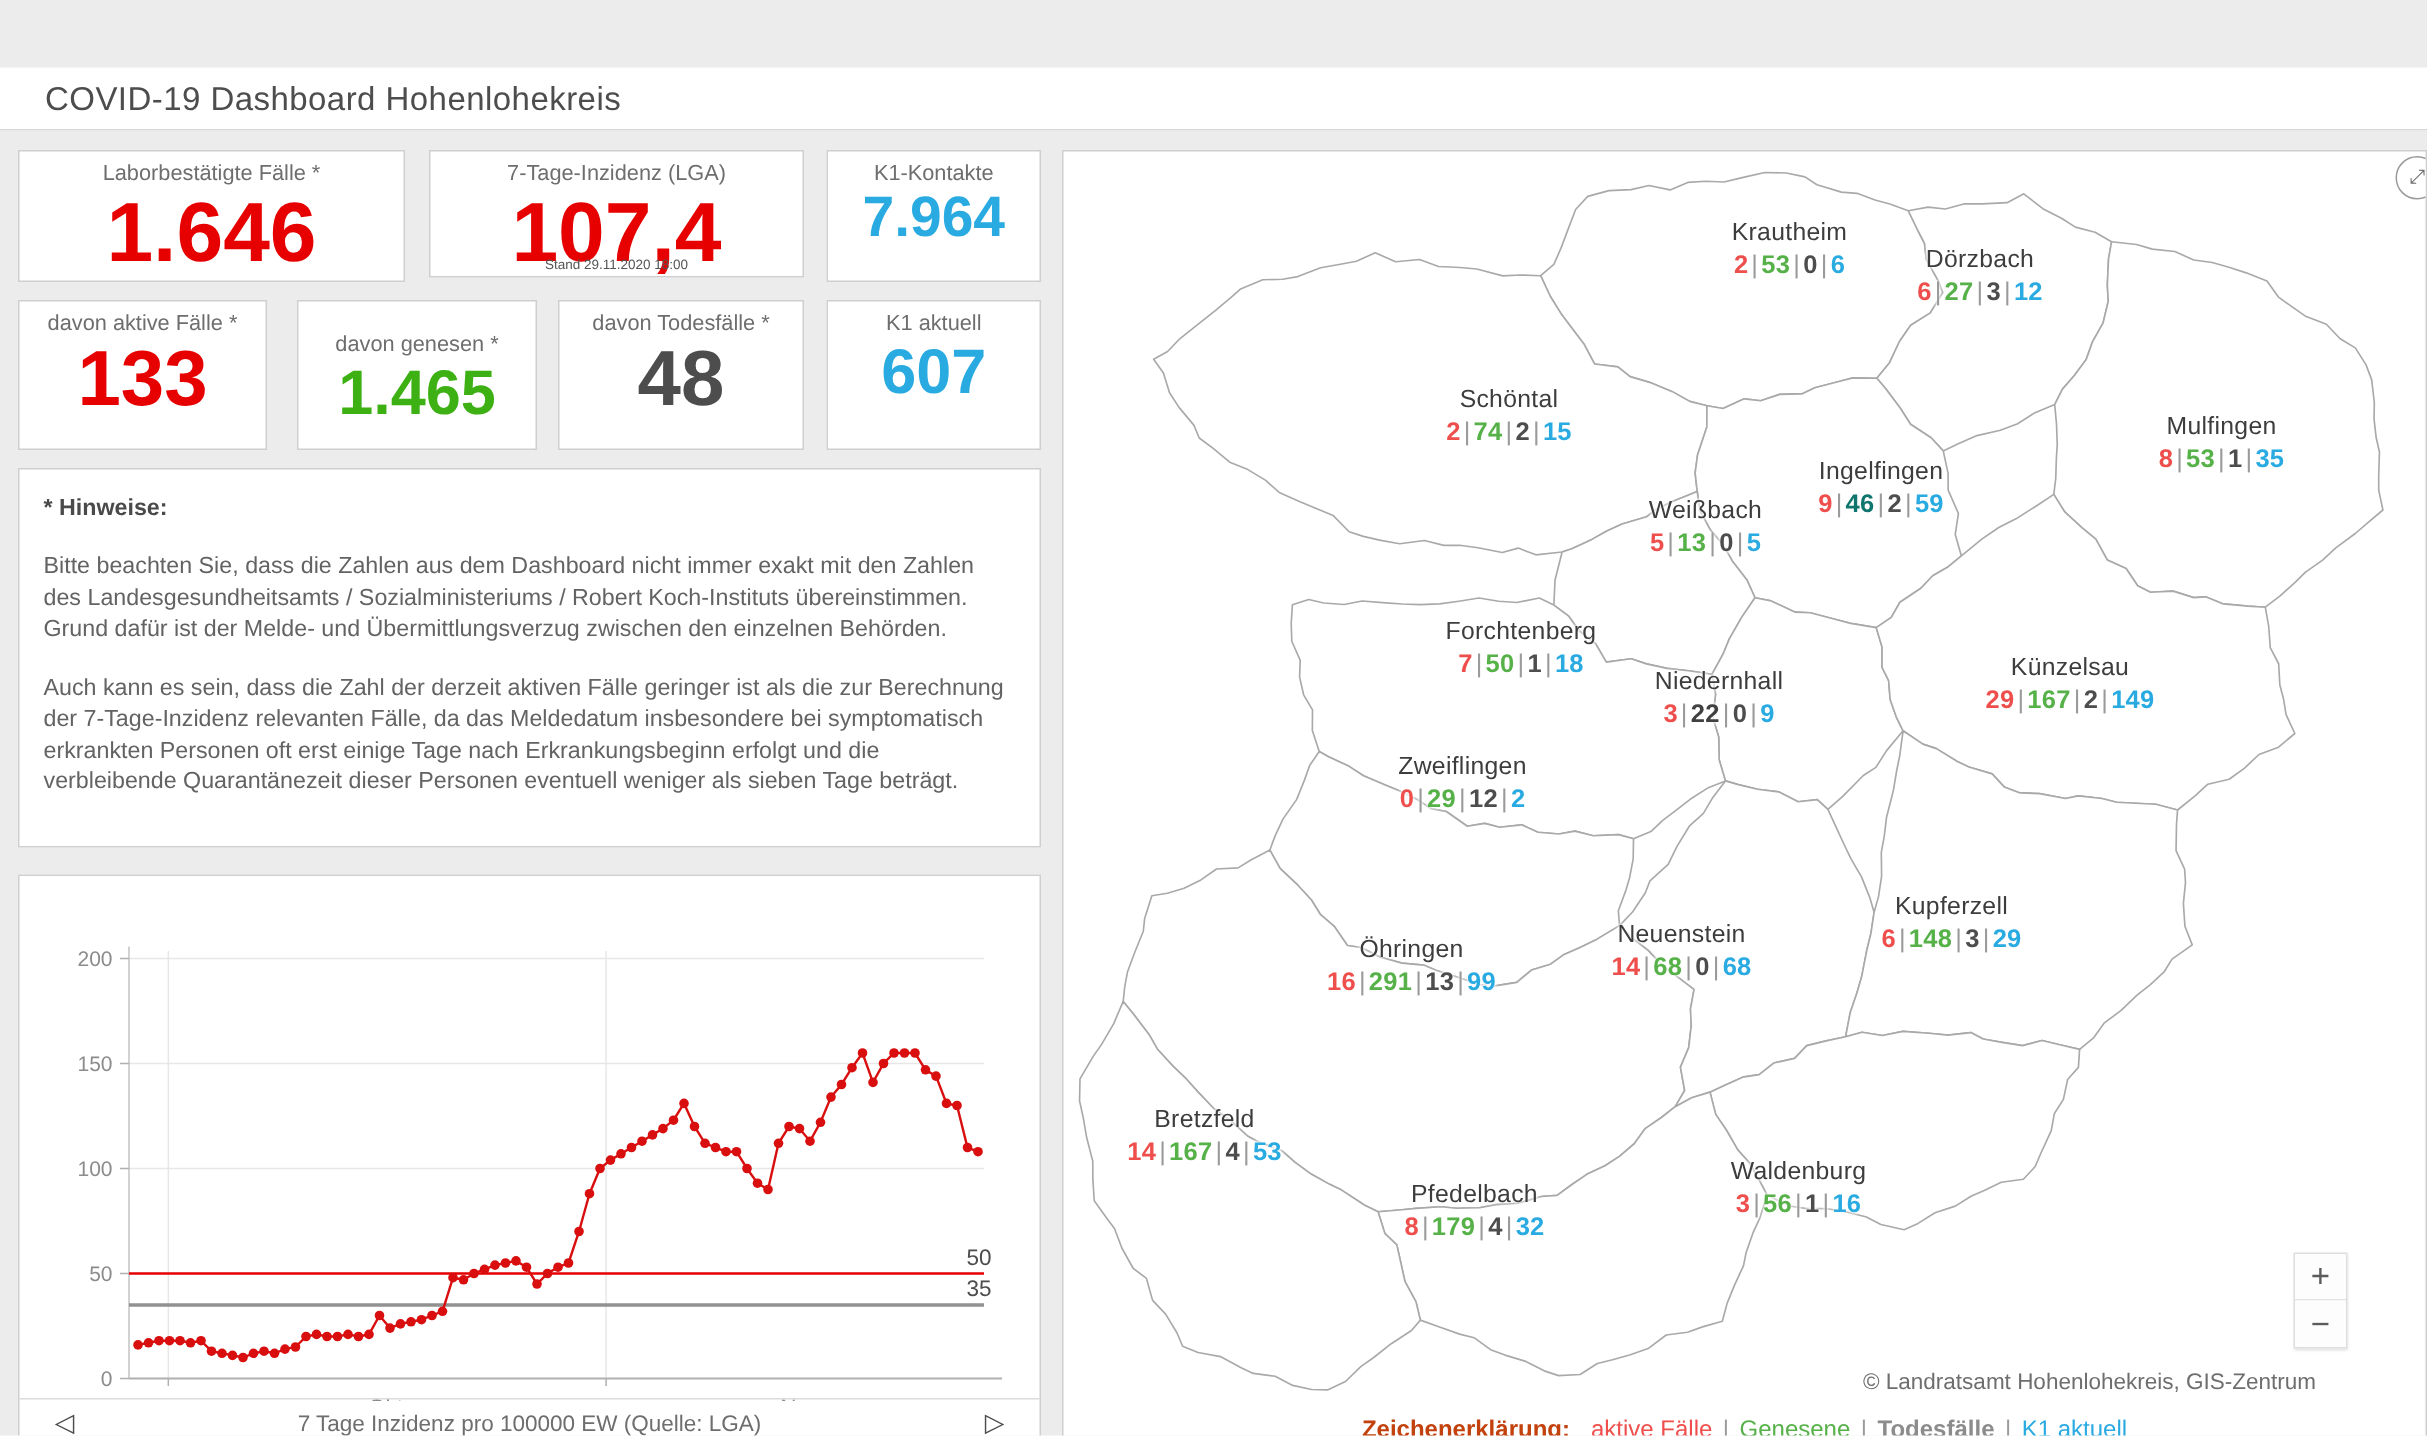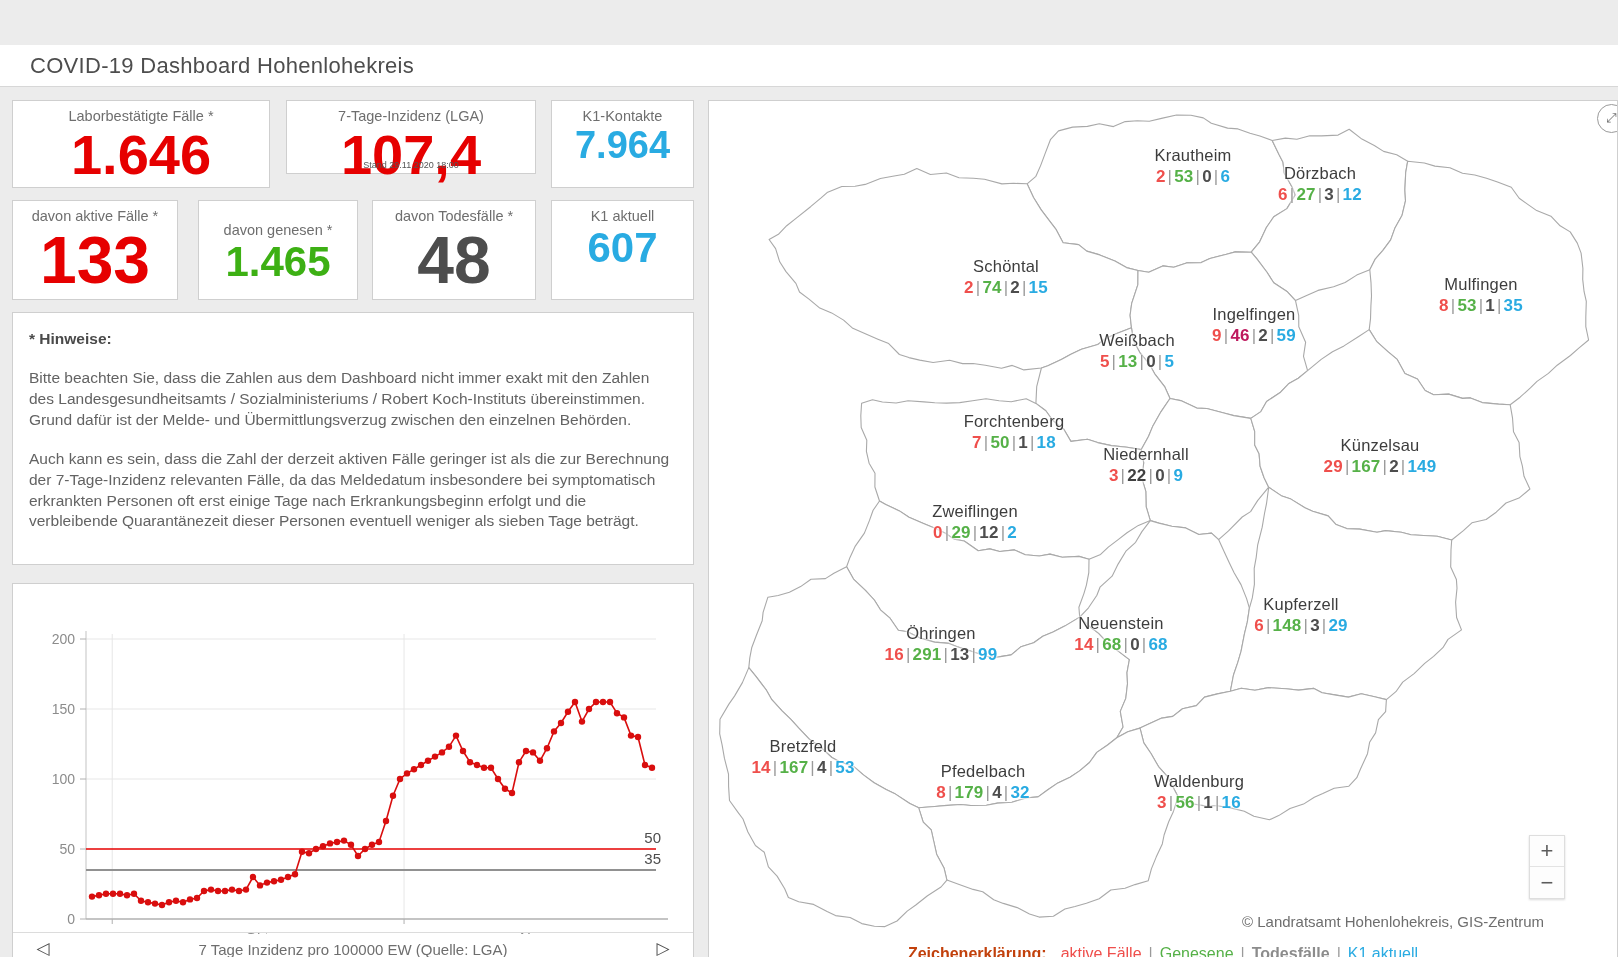--- a/index.html
+++ b/index.html
@@ -12,21 +12,21 @@
   .page{position:absolute;inset:0;margin-top:45px;}
   
   .topbar{position:absolute;left:0;top:0;width:1618px;height:41px;background:#ffffff;border-bottom:1px solid #d7d7d7;}
   .topbar h1{margin:0;padding:0 0 0 30px;font-size:22px;line-height:41px;font-weight:400;color:#4d4d4d;letter-spacing:.3px;}
   
   .panel{position:absolute;background:#fff;border:1px solid #cfcfcf;box-sizing:border-box;}
   .card{display:flex;flex-direction:column;align-items:center;box-sizing:border-box;padding-top:7px;position:absolute;background:#fff;border:1px solid #cfcfcf;}
   .card .lbl{font-size:14.5px;color:#6e6e6e;white-space:nowrap;}
   .card .val{font-weight:700;line-height:1.05;margin-top:2px;}
   .v-big{font-size:56px;}
-  .v-big2{font-size:66px;}
+  .v-big2{font-size:52px;}
   .v-med{font-size:38px;margin-top:8px;}
   .v-med2{font-size:42px;}
   .card .note{position:absolute;bottom:3px;left:0;right:0;text-align:center;font-size:9px;color:#555;}
   
   #notes{padding:14px 16px;font-size:15.5px;color:#636363;line-height:1.35;}
   #notes .nt{font-weight:700;color:#4a4a4a;margin:2px 0 18px 0;}
   #notes p{margin:0 0 18px 0;}
   
   #chart-caption{position:absolute;left:0;right:0;bottom:0;height:33px;border-top:1px solid #dcdcdc;
     display:flex;align-items:center;justify-content:center;font-size:15px;color:#6e6e6e;}
@@ -56,21 +56,21 @@
 <div class="page">
 
   <div class="topbar">
     <h1>COVID-19 Dashboard Hohenlohekreis</h1>
   </div>
 
   <div class="card" style="left:12px;top:55px;width:258px;height:88px;">
     <div class="lbl">Laborbestätigte Fälle *</div>
     <div class="val v-big" style="color: rgb(230, 0, 0);">1.646</div>
   </div>
-  <div class="card" style="left:286px;top:55px;width:250px;height:74px;">
+  <div class="card" style="left:286px;top:55px;width:250px;height:85px;">
     <div class="lbl">7-Tage-Inzidenz (LGA)</div>
     <div class="val v-big" style="color: rgb(230, 0, 0);">107,4</div>
     <div class="note">Stand 29.11.2020 18:00</div>
   </div>
   <div class="card" style="left:551px;top:55px;width:143px;height:88px;">
     <div class="lbl">K1-Kontakte</div>
     <div class="val v-med" style="color: rgb(41, 171, 226);">7.964</div>
   </div>
 
   <div class="card" style="left:12px;top:155px;width:166px;height:100px;">
@@ -244,21 +244,21 @@
         <div class="muni" style="left: 297px; top: 156px;">
           <div class="mn">Schöntal</div>
           <div class="mv"><span style="color: rgb(239, 79, 76);">2</span><span class="sep">|</span><span style="color: rgb(86, 177, 72);">74</span><span class="sep">|</span><span style="color: rgb(77, 77, 77);">2</span><span class="sep">|</span><span style="color: rgb(41, 171, 226);">15</span></div>
         </div>
         <div class="muni" style="left: 772px; top: 174px;">
           <div class="mn">Mulfingen</div>
           <div class="mv"><span style="color: rgb(239, 79, 76);">8</span><span class="sep">|</span><span style="color: rgb(86, 177, 72);">53</span><span class="sep">|</span><span style="color: rgb(77, 77, 77);">1</span><span class="sep">|</span><span style="color: rgb(41, 171, 226);">35</span></div>
         </div>
         <div class="muni" style="left: 545px; top: 204px;">
           <div class="mn">Ingelfingen</div>
-          <div class="mv"><span style="color: rgb(239, 79, 76);">9</span><span class="sep">|</span><span style="color: #be185d;">46</span><span class="sep">|</span><span style="color: rgb(77, 77, 77);">2</span><span class="sep">|</span><span style="color: rgb(41, 171, 226);">59</span></div>
+          <div class="mv"><span style="color: rgb(239, 79, 76);">9</span><span class="sep">|</span><span style="color: #0f766e;">46</span><span class="sep">|</span><span style="color: rgb(77, 77, 77);">2</span><span class="sep">|</span><span style="color: rgb(41, 171, 226);">59</span></div>
         </div>
         <div class="muni" style="left: 428px; top: 230px;">
           <div class="mn">Weißbach</div>
           <div class="mv"><span style="color: rgb(239, 79, 76);">5</span><span class="sep">|</span><span style="color: rgb(86, 177, 72);">13</span><span class="sep">|</span><span style="color: rgb(77, 77, 77);">0</span><span class="sep">|</span><span style="color: rgb(41, 171, 226);">5</span></div>
         </div>
         <div class="muni" style="left: 305px; top: 311px;">
           <div class="mn">Forchtenberg</div>
           <div class="mv"><span style="color: rgb(239, 79, 76);">7</span><span class="sep">|</span><span style="color: rgb(86, 177, 72);">50</span><span class="sep">|</span><span style="color: rgb(77, 77, 77);">1</span><span class="sep">|</span><span style="color: rgb(41, 171, 226);">18</span></div>
         </div>
         <div class="muni" style="left: 671px; top: 335px;">
@@ -282,21 +282,21 @@
           <div class="mv"><span style="color: rgb(239, 79, 76);">14</span><span class="sep">|</span><span style="color: rgb(86, 177, 72);">68</span><span class="sep">|</span><span style="color: rgb(77, 77, 77);">0</span><span class="sep">|</span><span style="color: rgb(41, 171, 226);">68</span></div>
         </div>
         <div class="muni" style="left: 232px; top: 523px;">
           <div class="mn">Öhringen</div>
           <div class="mv"><span style="color: rgb(239, 79, 76);">16</span><span class="sep">|</span><span style="color: rgb(86, 177, 72);">291</span><span class="sep">|</span><span style="color: rgb(77, 77, 77);">13</span><span class="sep">|</span><span style="color: rgb(41, 171, 226);">99</span></div>
         </div>
         <div class="muni" style="left: 94px; top: 636px;">
           <div class="mn">Bretzfeld</div>
           <div class="mv"><span style="color: rgb(239, 79, 76);">14</span><span class="sep">|</span><span style="color: rgb(86, 177, 72);">167</span><span class="sep">|</span><span style="color: rgb(77, 77, 77);">4</span><span class="sep">|</span><span style="color: rgb(41, 171, 226);">53</span></div>
         </div>
-        <div class="muni" style="left: 274px; top: 661px;">
+        <div class="muni" style="left: 274px; top: 686px;">
           <div class="mn">Pfedelbach</div>
           <div class="mv"><span style="color: rgb(239, 79, 76);">8</span><span class="sep">|</span><span style="color: rgb(86, 177, 72);">179</span><span class="sep">|</span><span style="color: rgb(77, 77, 77);">4</span><span class="sep">|</span><span style="color: rgb(41, 171, 226);">32</span></div>
         </div>
         <div class="muni" style="left: 490px; top: 671px;">
           <div class="mn">Waldenburg</div>
           <div class="mv"><span style="color: rgb(239, 79, 76);">3</span><span class="sep">|</span><span style="color: rgb(86, 177, 72);">56</span><span class="sep">|</span><span style="color: rgb(77, 77, 77);">1</span><span class="sep">|</span><span style="color: rgb(41, 171, 226);">16</span></div>
         </div>
       </div>
     <div id="attribution">© Landratsamt Hohenlohekreis, GIS-Zentrum</div>
     <div id="map-legend">

